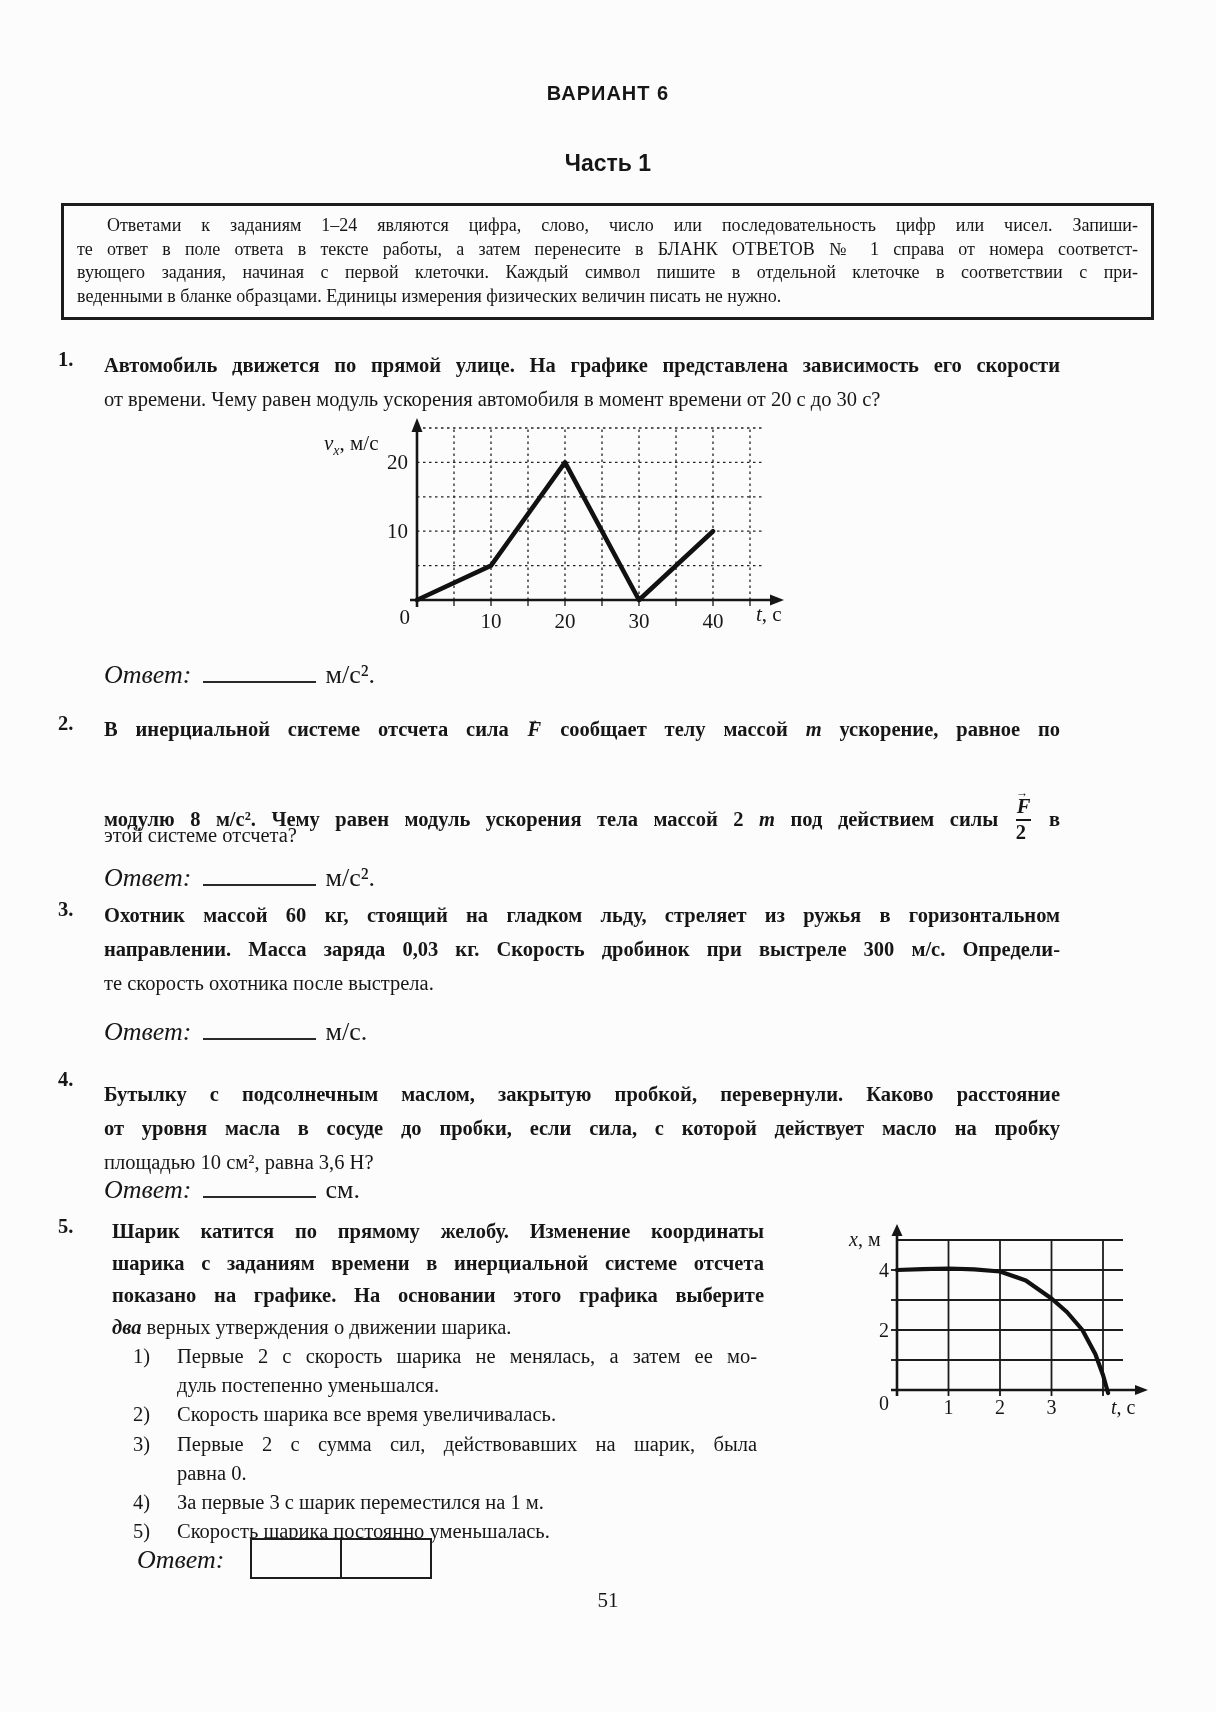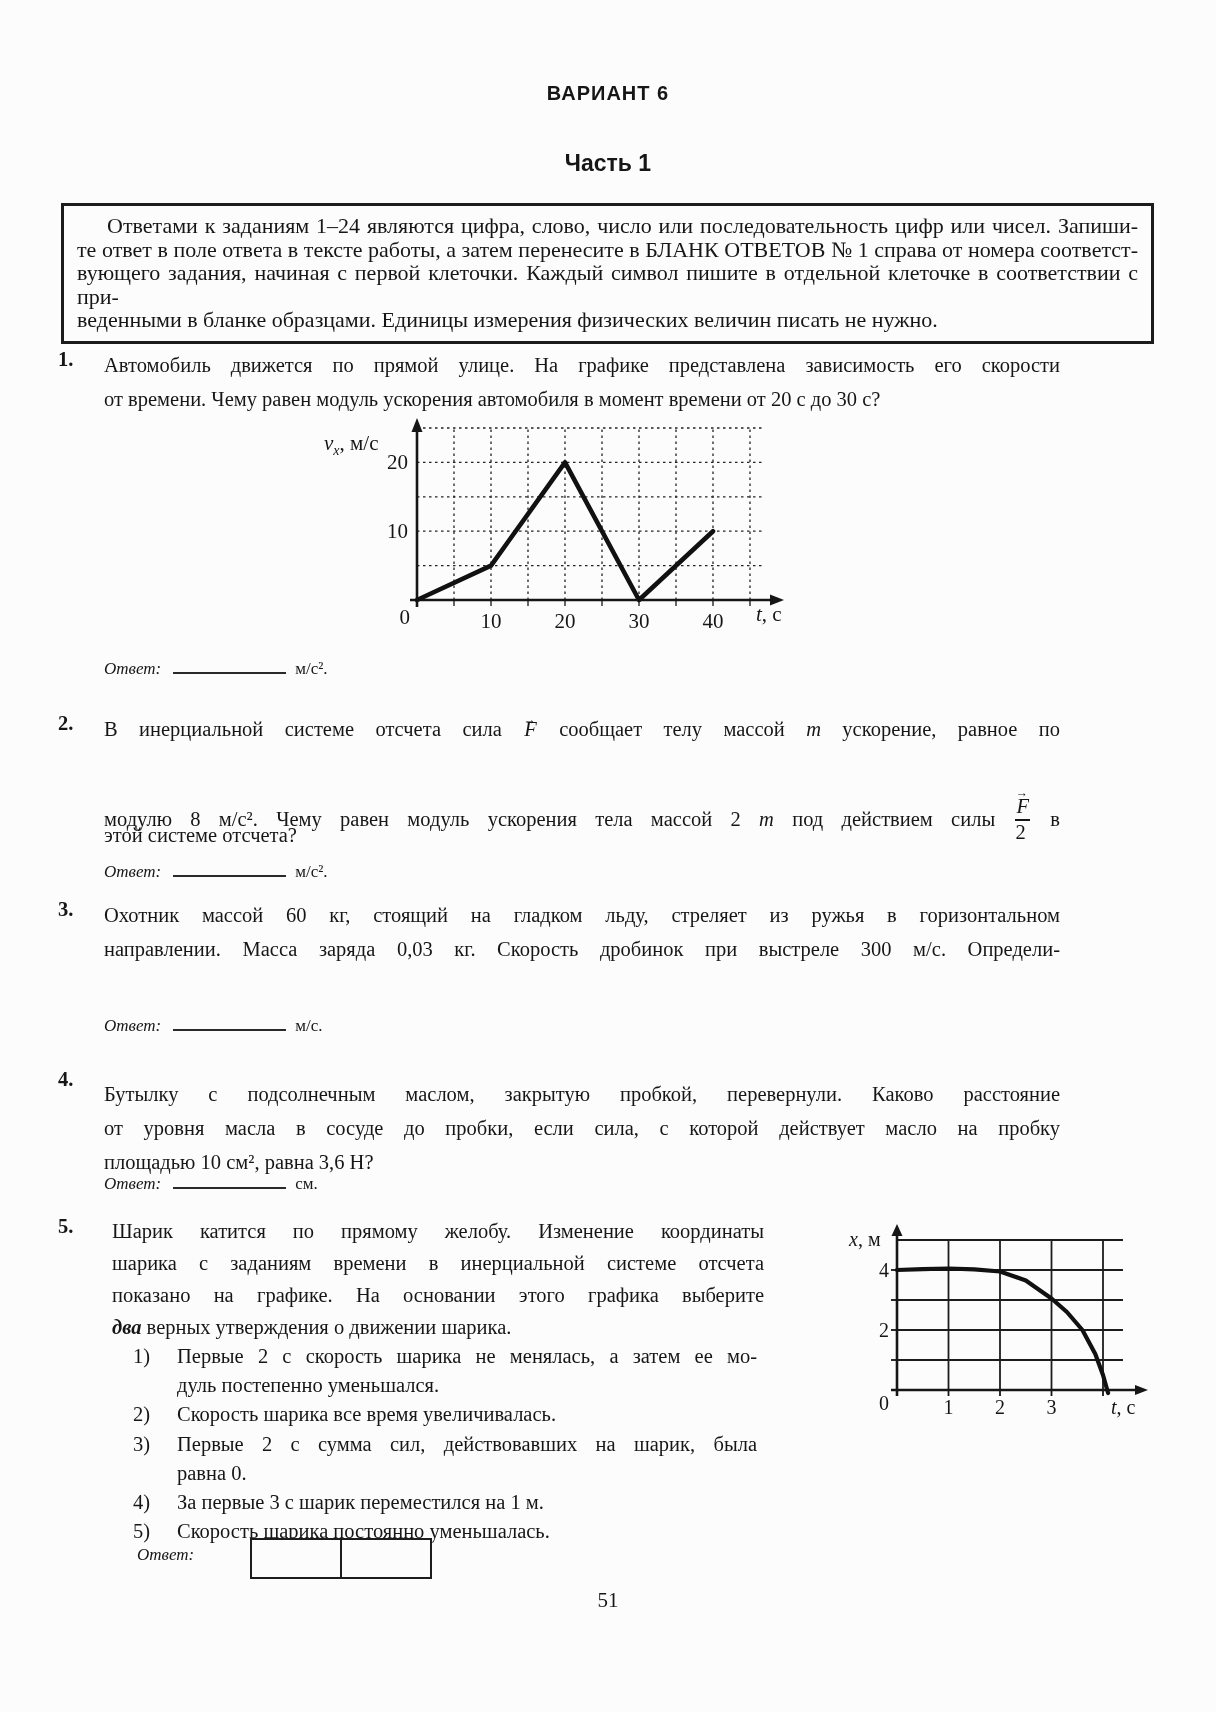--- a/index.html
+++ b/index.html
@@ -4,35 +4,35 @@
 <style>
   html,body{margin:0;padding:0;background:#e8e8e8;}
   #page{position:relative;width:1216px;height:1712px;background:#fcfcfc;margin:0 auto;
         font-family:"Liberation Serif", serif;color:#161616;overflow:hidden;}
   .abs{position:absolute;}
   .center{left:0;right:0;text-align:center;}
   .sans{font-family:"Liberation Sans", sans-serif;}
   #title{top:82px;font-size:20px;font-weight:bold;letter-spacing:1px;}
   #part{top:150px;font-size:23px;font-weight:bold;}
   #instr{top:203px;left:61px;width:1093px;box-sizing:border-box;border:3px solid #1c1c1c;
-         padding:8px 13px 9px 13px;font-size:22px;line-height:23.5px;}
+         padding:8px 13px 9px 13px;font-size:18px;line-height:23.5px;}
   #instr .iline{text-align:justify;}
   #instr .iline.j{text-align-last:justify;}
   #instr .iline.first{text-indent:30px;}
   .qnum{font-size:20.5px;font-weight:bold;width:42px;}
   .qtext{font-size:20.5px;line-height:34px;width:956px;}
   .line{text-align:justify;}
-  .line.j{text-align-last:justify;}
+  .line.j{text-align-last:justify;font-weight:bold;}
   .it{font-style:italic;}
   .vec{position:relative;font-style:italic;display:inline-block;padding:0 1px;}
   .vec::before{content:"\2192";position:absolute;left:0;top:-0.72em;font-size:0.6em;font-style:normal;}
   .frac{display:inline-block;vertical-align:middle;text-align:center;line-height:1.02;
         font-size:20.5px;position:relative;top:-2px;padding:0 2px;}
   .frac .bar{display:block;border-top:2px solid #161616;margin:2px 0 1px 0;}
-  .ansrow{font-size:17px;}
+  .ansrow{font-size:26px;}
   .anslabel{font-style:italic;}
   .blank{display:inline-block;width:113px;height:1em;border-bottom:2px solid #2a2a2a;margin:0 9px 0 12px;}
   .q5col{width:652px;font-size:20.5px;line-height:32px;}
   .opts{width:624px;font-size:20.5px;line-height:29.2px;}
   .opt .on{display:inline-block;width:44px;}
   .opt.cont{padding-left:44px;}
   .opt.j{text-align:justify;text-align-last:justify;}
   .ansboxes{display:flex;}
   .cell{width:88px;height:37px;border:2.5px solid #1c1c1c;background:#fcfcfc;}
   .cell+.cell{border-left:none;}
@@ -129,20 +129,21 @@
   <div class="abs qtext line" style="top:818px;left:104px;">этой системе отсчета?</div>
 
   <div class="abs ansrow" style="top:858px;left:104px;">
     <span class="anslabel">Ответ:</span><span class="blank"></span><span>м/с².</span>
   </div>
 
   <div class="abs qnum" style="top:898px;left:58px;">3.</div>
   <div class="abs qtext" style="top:898px;left:104px;">
     <div class="line j">Охотник массой 60 кг, стоящий на гладком льду, стреляет из ружья в горизонтальном</div>
     <div class="line j">направлении. Масса заряда 0,03 кг. Скорость дробинок при выстреле 300 м/с. Определи-</div>
+    <div class="line">те скорость охотника после выстрела.</div>
   </div>
 
   <div class="abs ansrow" style="top:1012px;left:104px;">
     <span class="anslabel">Ответ:</span><span class="blank"></span><span>м/с.</span>
   </div>
 
   <div class="abs qnum" style="top:1068px;left:58px;">4.</div>
   <div class="abs qtext" style="top:1077px;left:104px;">
     <div class="line j">Бутылку с подсолнечным маслом, закрытую пробкой, перевернули. Каково расстояние</div>
     <div class="line j">от уровня масла в сосуде до пробки, если сила, с которой действует масло на пробку</div>

